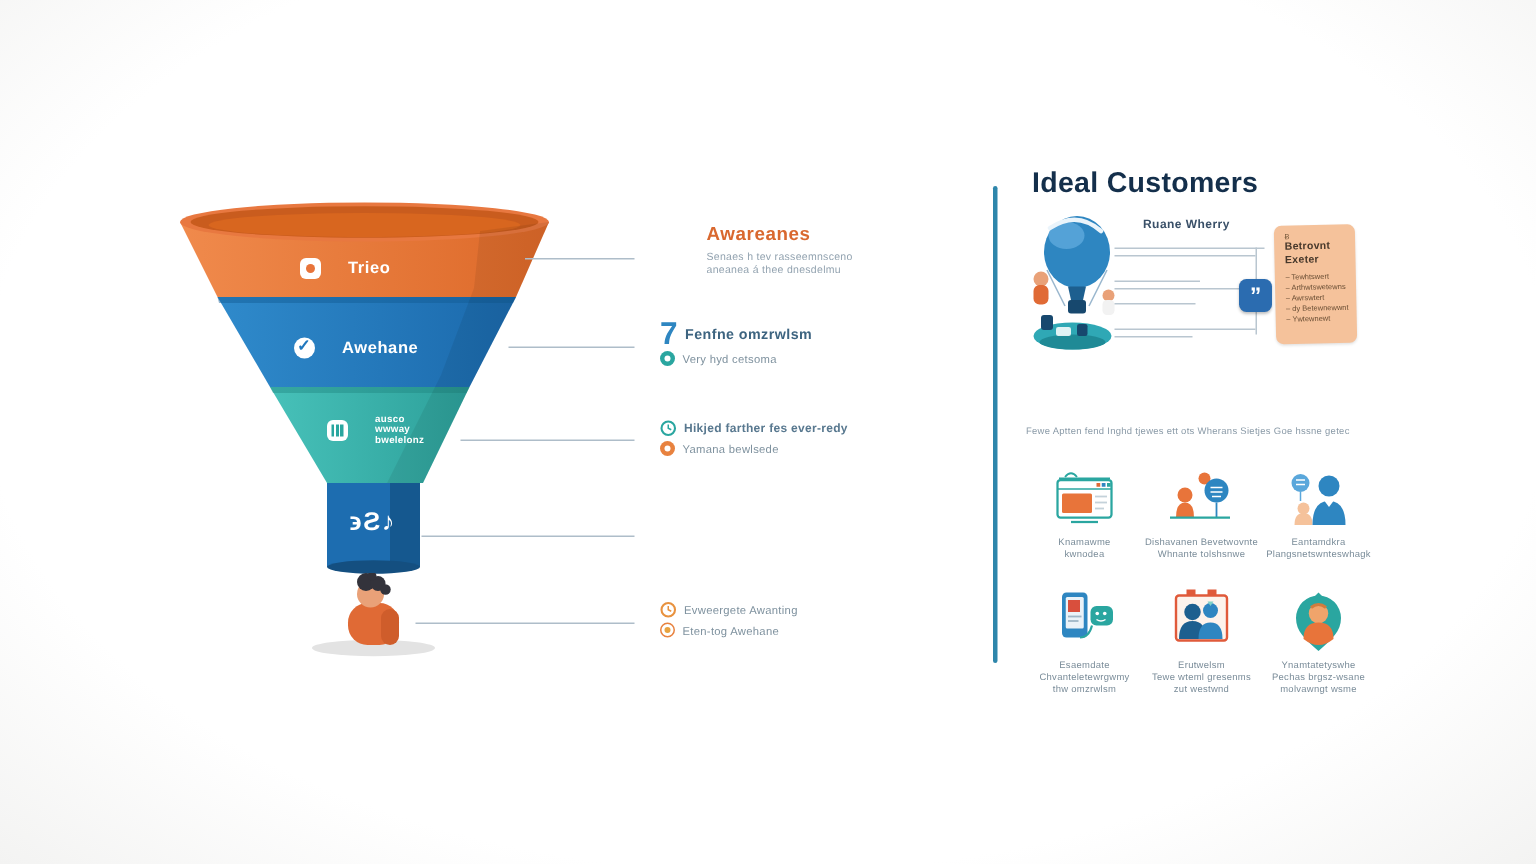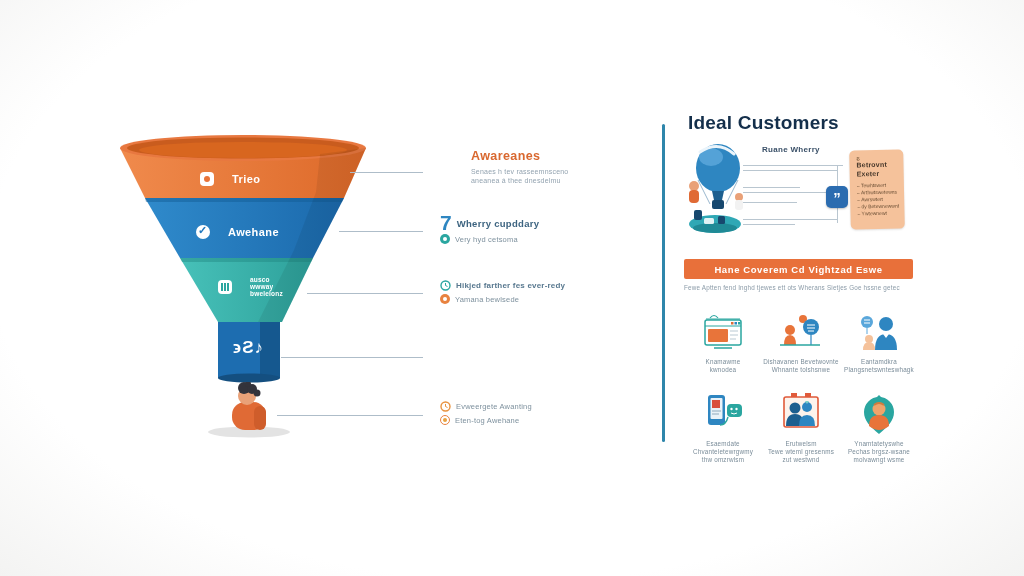--- a/index.html
+++ b/index.html
@@ -150,21 +150,21 @@
 
   <div class="abs" style="left:440px; top:149px; width:130px;margin-left:31px;">
     <div class="co-heading">Awareanes</div>
     <div class="co-gray" style="margin-top:4px;">Senaes h tev rasseemnsceno</div>
     <div class="co-gray">aneanea á thee dnesdelmu</div>
   </div>
 
   <div class="abs" style="left:440px; top:213px; width:130px;">
     <div style="display:flex; align-items:center; gap:5px;">
       <span class="big-num">7</span>
-      <span class="co-title">Wherry cupddary</span>
+      <span class="co-title">Fenfne omzrwlsm</span>
     </div>
     <div class="co-row" style="margin-top:1px;">
       <span class="dot teal">
           <span class="pip"></span>
         </span>
       <span class="co-item-text">Very hyd cetsoma</span>
     </div>
   </div>
 
   <div class="abs" style="left:440px; top:277px; width:140px;">
@@ -239,21 +239,20 @@
     <div class="sticky-marker">Ƀ</div>
     <div class="sticky-title">Betrovnt</div>
     <div class="sticky-title" style="margin-bottom:4px;">Exeter</div>
     <div class="sticky-item">– Tewhtswert</div>
     <div class="sticky-item">– Arthwtswetewns</div>
     <div class="sticky-item">– Awrswtert</div>
     <div class="sticky-item">– dy Betewnewwnt</div>
     <div class="sticky-item">– Ywtewnewt</div>
   </div>
 
-  <div class="banner">Hane Coverem Cd Vightzad Eswe</div>
   <div class="banner-sub">Fewe Aptten fend Inghd tjewes ett ots Wherans Sietjes Goe hssne getec</div>
 
   <div class="grid-cell" style="left:684px; top:306px;">
     <div class="ill">
       <svg width="46" height="42" viewBox="0 0 46 42">
         <path d="M10,6 q4,-5 8,0" fill="none" stroke="#2aa6a0" stroke-width="1.2"></path>
         <line x1="6" y1="7" x2="40" y2="7" stroke="#2aa6a0" stroke-width="1.2"></line>
         <rect x="5" y="8" width="36" height="25" rx="2" fill="#ffffff" stroke="#2aa6a0" stroke-width="1.5"></rect>
         <line x1="5" y1="14" x2="41" y2="14" stroke="#2aa6a0" stroke-width="1"></line>
         <rect x="31" y="10" width="2.5" height="2.5" fill="#e06a35"></rect>

